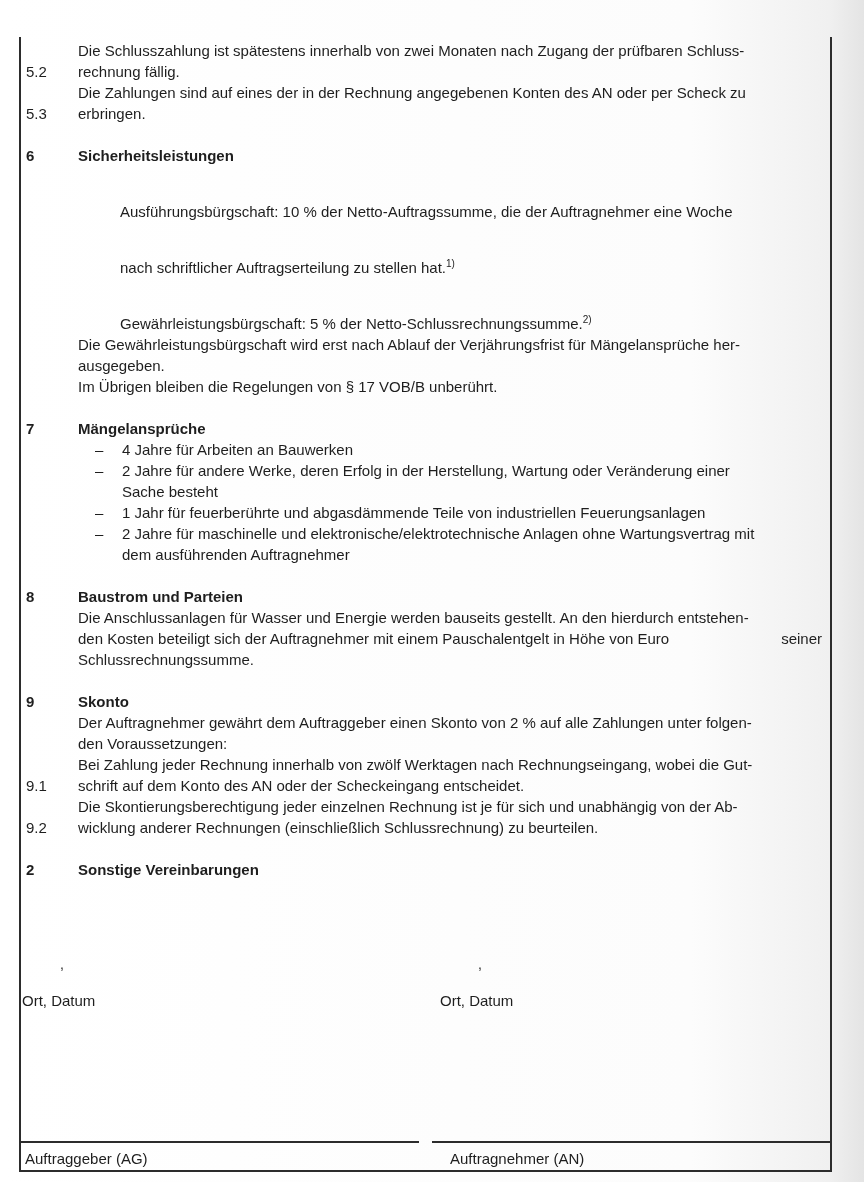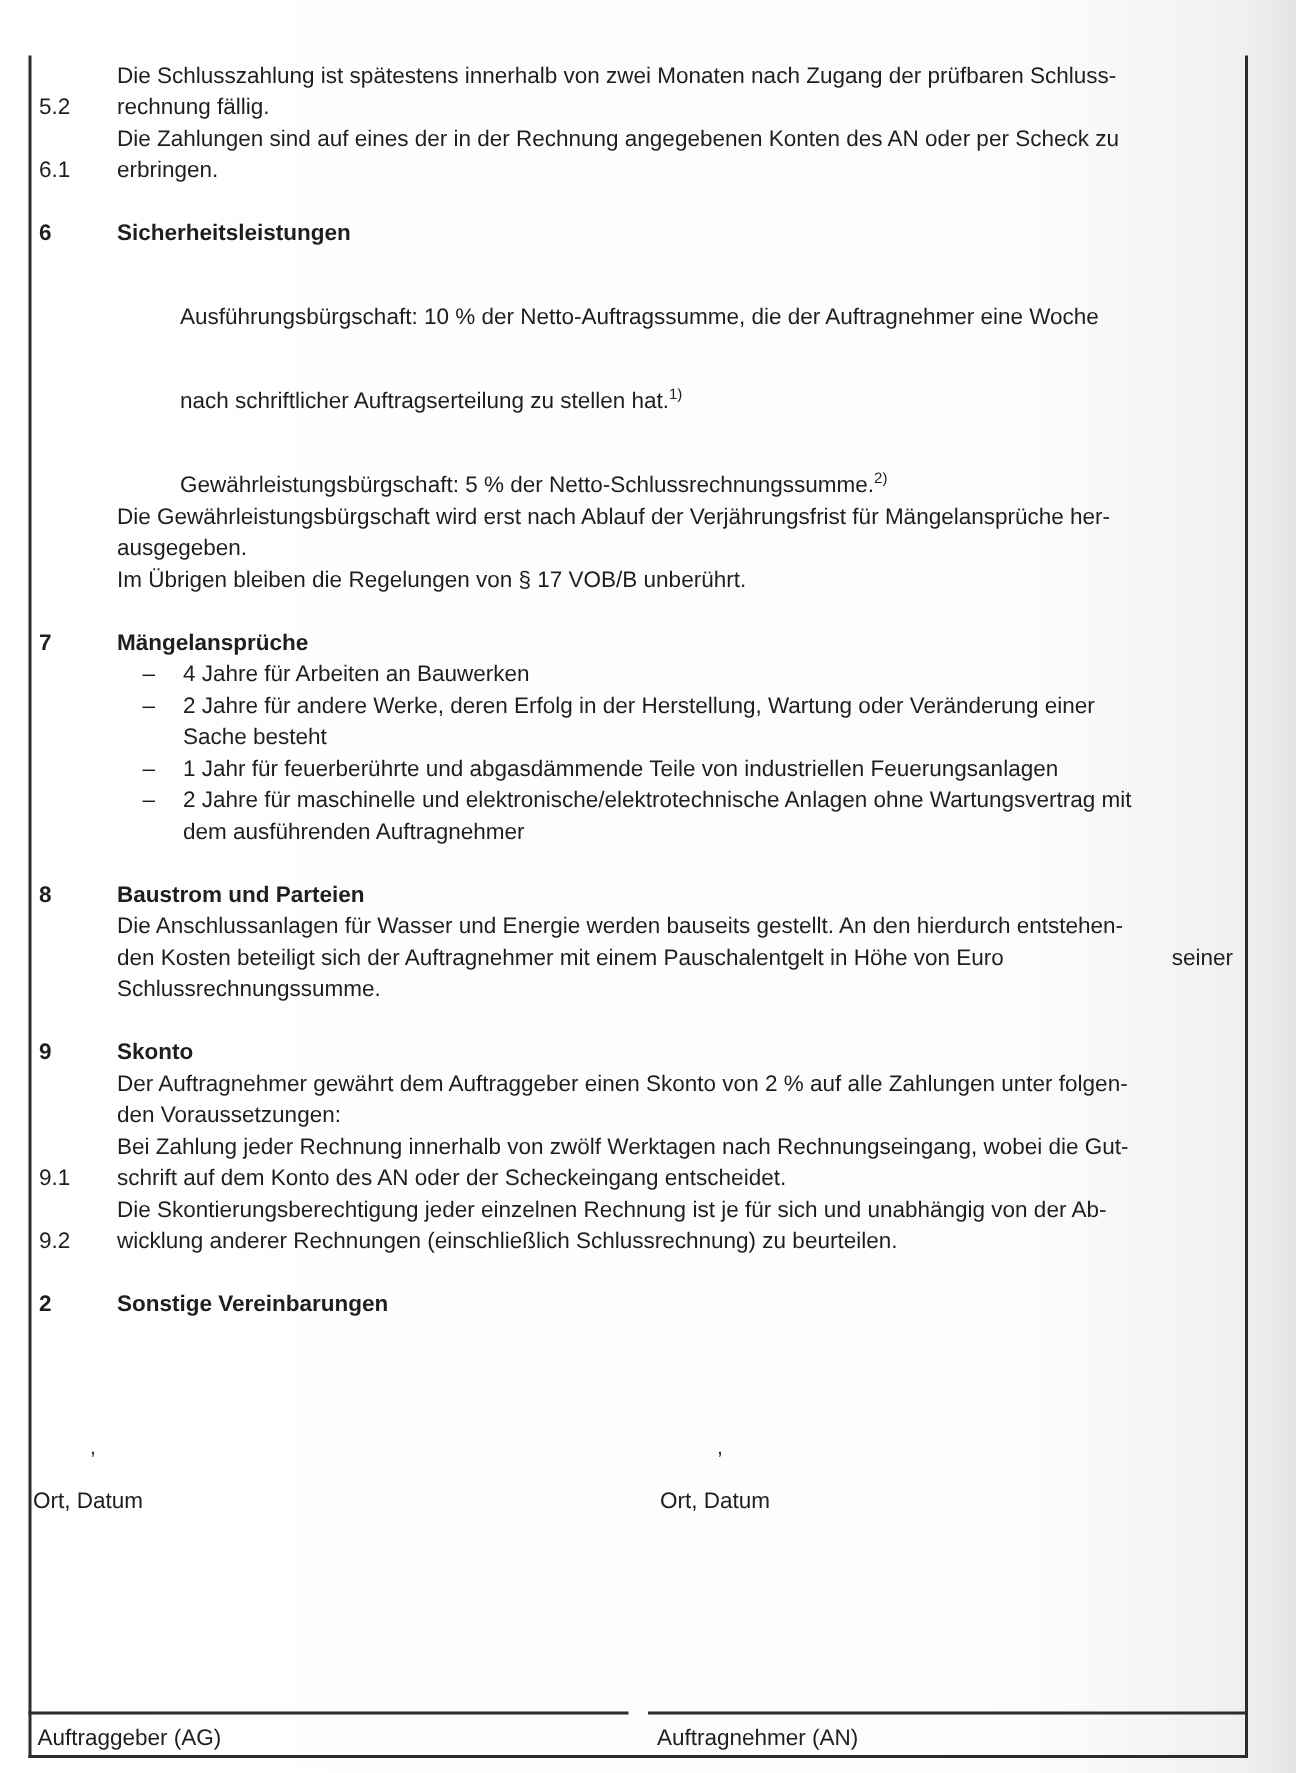--- a/index.html
+++ b/index.html
@@ -50,21 +50,21 @@
 
   <div class="content">
 
     <div class="row">
       <div class="num">5.2</div>
       <div class="bd ml">Die Schlusszahlung ist spätestens innerhalb von zwei Monaten nach Zugang der prüfbaren Schluss-
 rechnung fällig.</div>
     </div>
 
     <div class="row">
-      <div class="num">6.1</div>
+      <div class="num">5.3</div>
       <div class="bd ml">Die Zahlungen sind auf eines der in der Rechnung angegebenen Konten des AN oder per Scheck zu
 erbringen.</div>
     </div>
 
     <div class="row heading-row">
       <div class="num title">6</div>
       <div class="bd title">Sicherheitsleistungen</div>
     </div>
     <div class="row">
       <div class="num"></div>
@@ -160,15 +160,15 @@
     <div class="ort-label">Ort, Datum</div>
   </div>
   <div class="ort-block" style="left:440px; top:956px;">
     <div class="ort-comma">,</div>
     <div class="ort-label">Ort, Datum</div>
   </div>
 
   <div class="sig-line" style="left:19px; top:1141px; width:400px;"></div>
   <div class="sig-line" style="left:432px; top:1141px; width:400px;"></div>
   <div class="sig-label" style="left:25px; top:1150px;">Auftraggeber (AG)</div>
-  <div class="sig-label" style="left:438px; top:1150px;">Auftragnehmer (AN)</div>
+  <div class="sig-label" style="left:450px; top:1150px;">Auftragnehmer (AN)</div>
 
 </div>
 
 </body></html>

